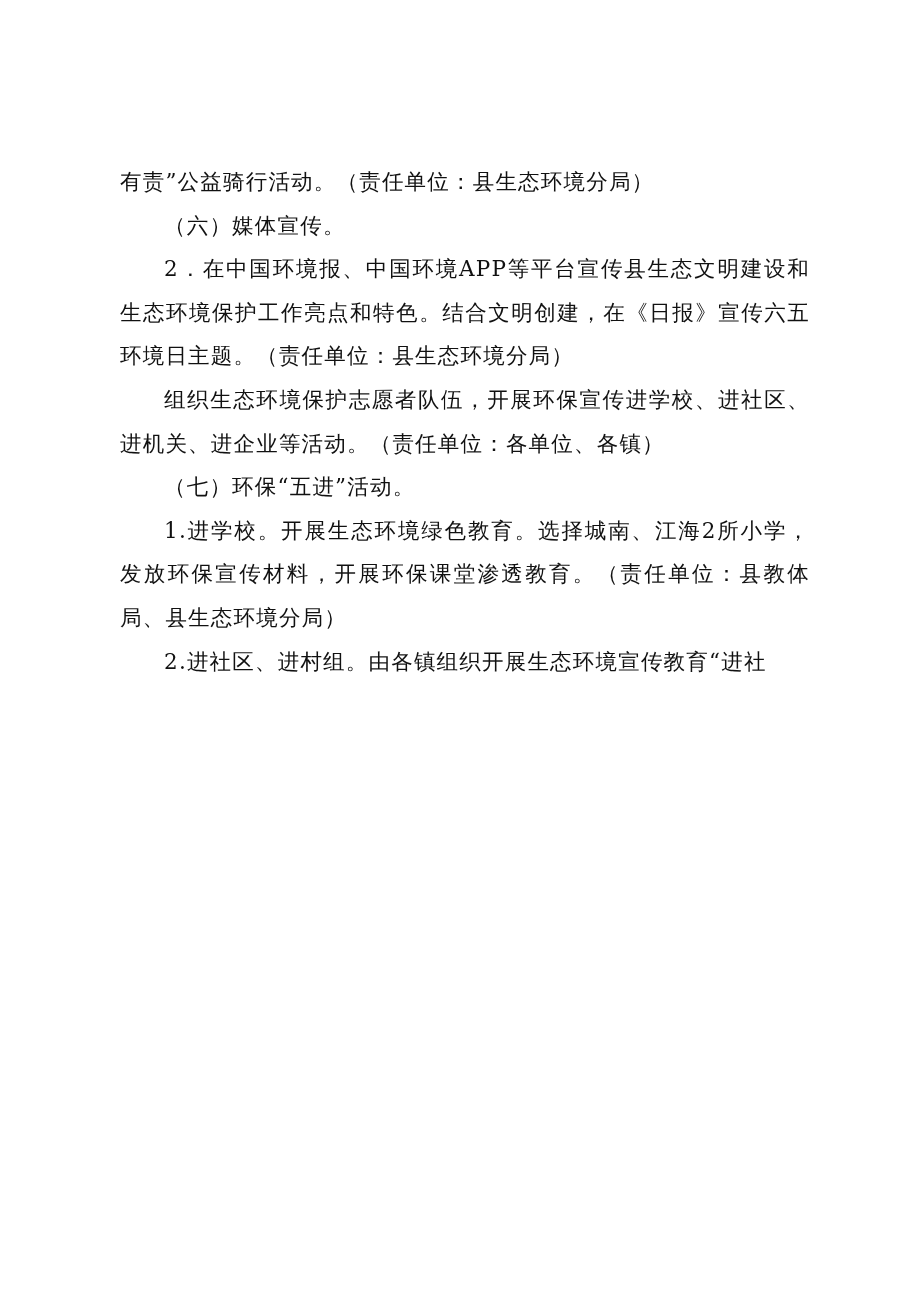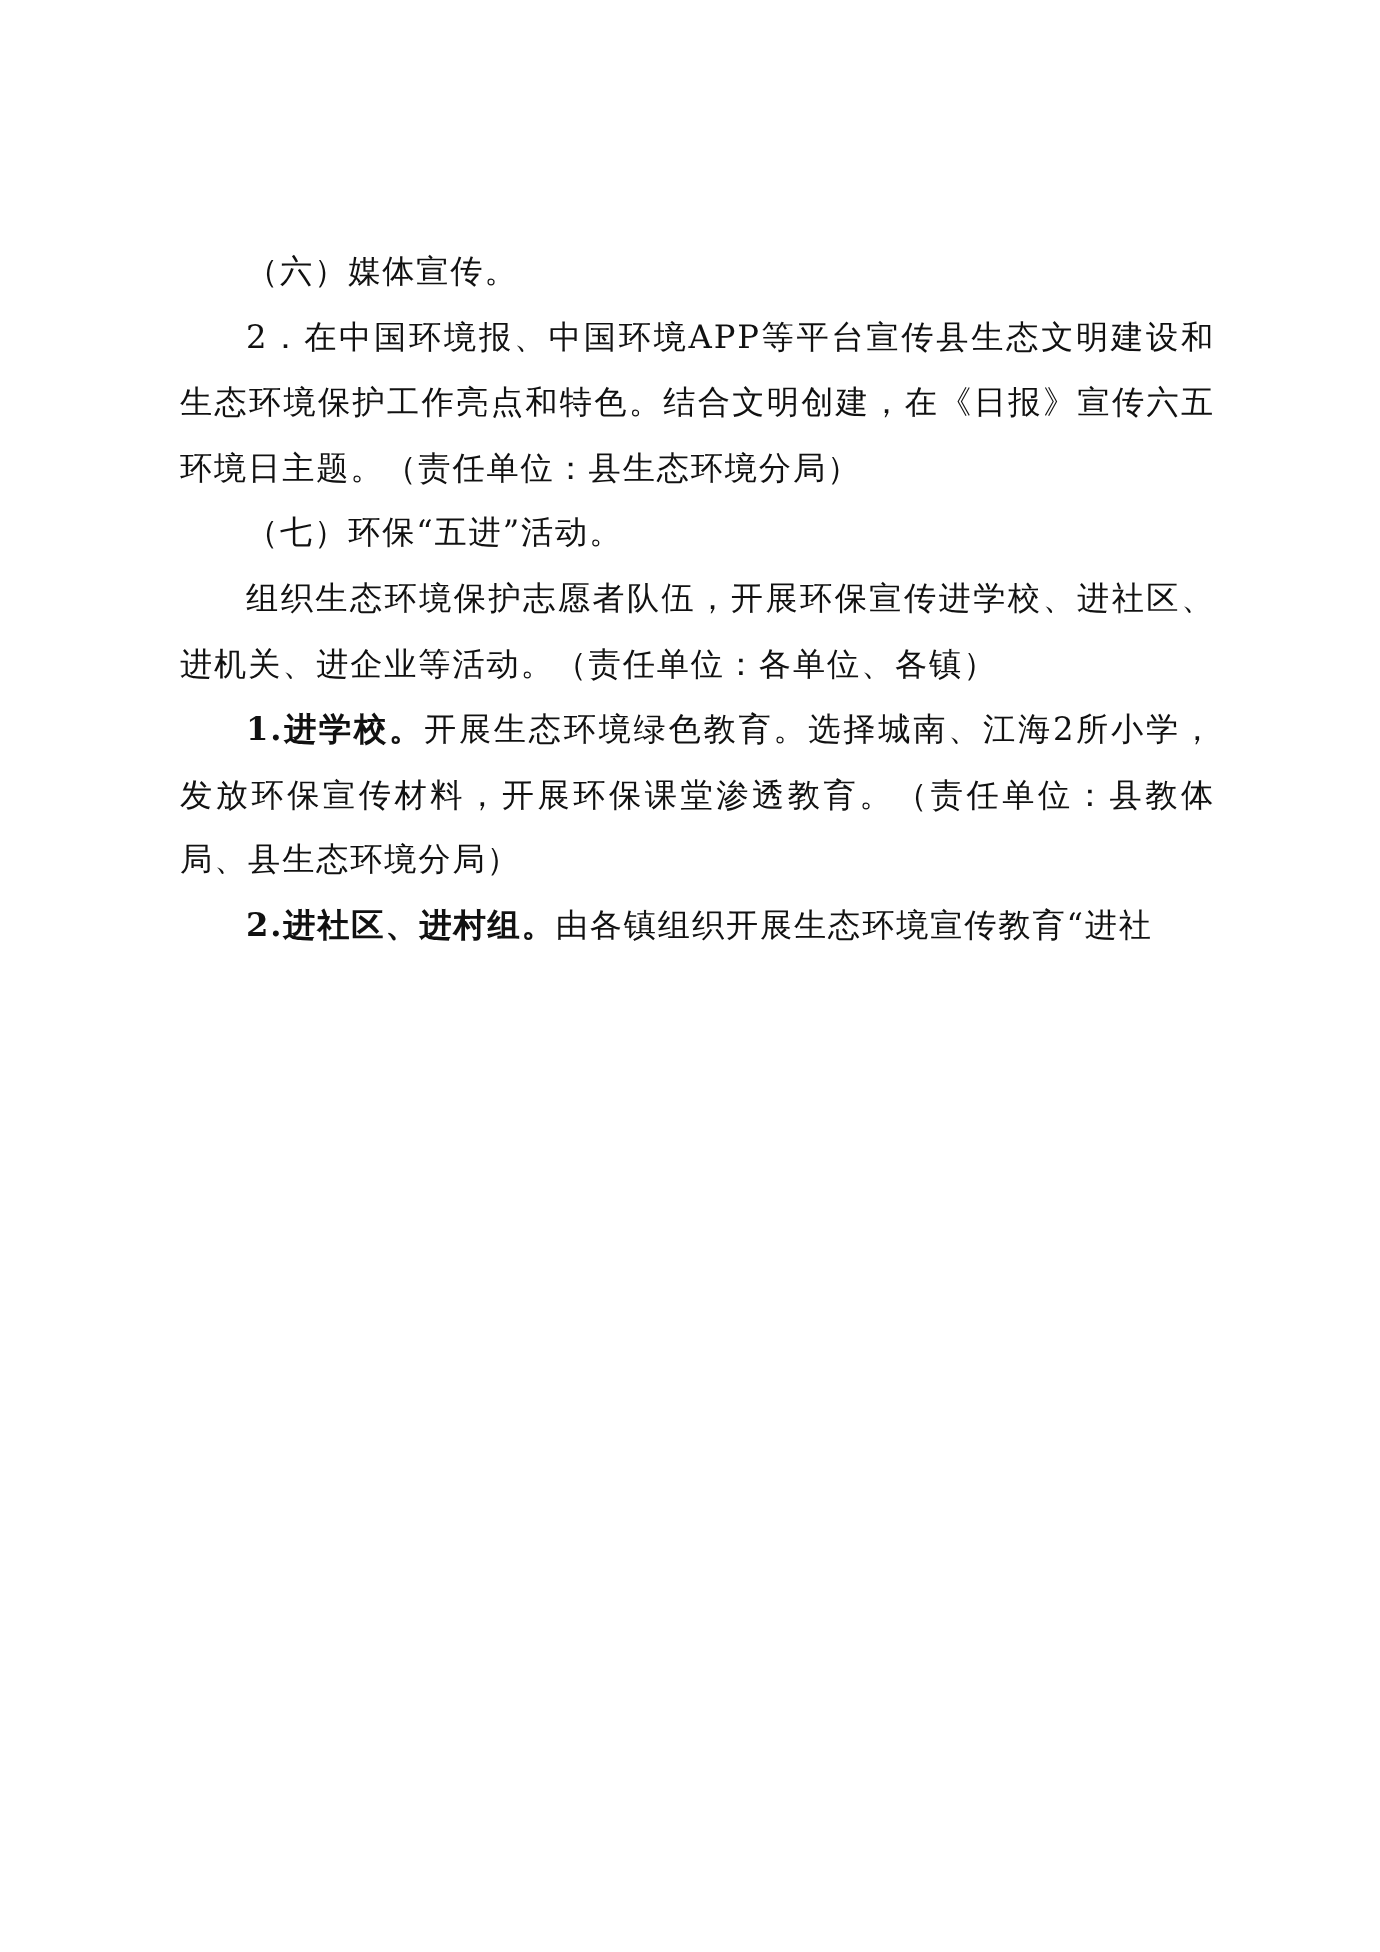--- a/index.html
+++ b/index.html
@@ -26,26 +26,27 @@
       font-size: 21.5px;
       line-height: 43.6px;
       text-align: justify;
       text-justify: inter-character;
       letter-spacing: 1.2px;
     }
     .indent {
       text-indent: 44px;
     }
     .bold {
-      font-weight: bold;
+      font-weight: normal;
     }
   </style>
 </head>
 <body>
 
 <div class="page">
+  <p class="para">有责”公益骑行活动。（责任单位：县生态环境分局）</p>
   <p class="para indent">（六）媒体宣传。</p>
   <p class="para indent">2．在中国环境报、中国环境APP等平台宣传县生态文明建设和生态环境保护工作亮点和特色。结合文明创建，在《日报》宣传六五环境日主题。（责任单位：县生态环境分局）</p>
+  <p class="para indent">组织生态环境保护志愿者队伍，开展环保宣传进学校、进社区、进机关、进企业等活动。（责任单位：各单位、各镇）</p>
   <p class="para indent">（七）环保“五进”活动。</p>
-  <p class="para indent">组织生态环境保护志愿者队伍，开展环保宣传进学校、进社区、进机关、进企业等活动。（责任单位：各单位、各镇）</p>
   <p class="para indent"><span class="bold">1.进学校。</span><span>开展生态环境绿色教育。选择城南、江海2所小学，发放环保宣传材料，开展环保课堂渗透教育。（责任单位：县教体局、县生态环境分局）</span></p>
   <p class="para indent"><span class="bold">2.进社区、进村组。</span><span>由各镇组织开展生态环境宣传教育“进社</span></p>
 </div>
 
 </body></html>

